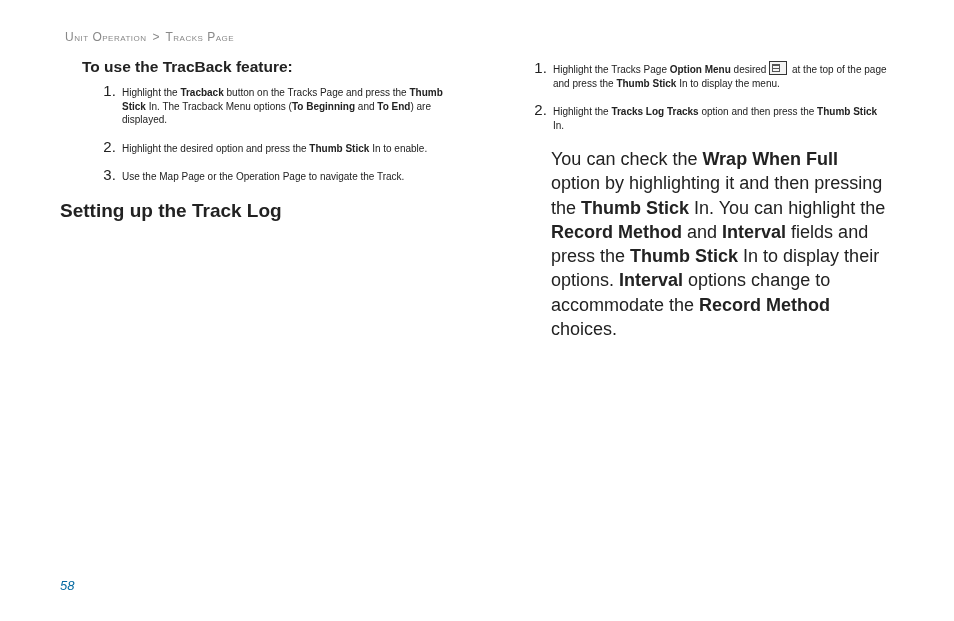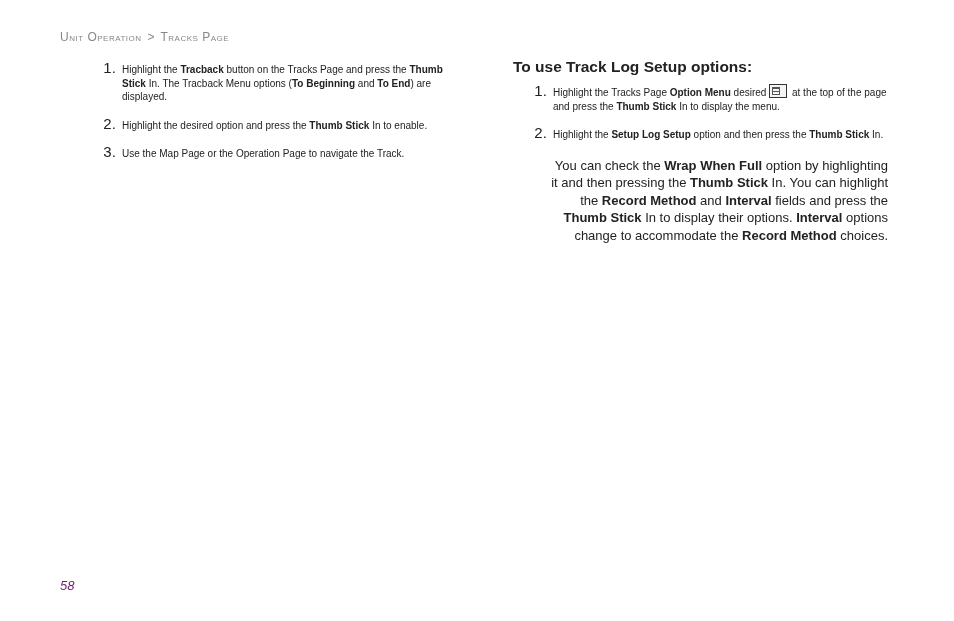--- a/index.html
+++ b/index.html
@@ -10,20 +10,21 @@
     padding: 30px 60px 30px 60px;
     position: relative;
     color: #222;
   }
   .breadcrumb {
     font-size: 12px;
     color: #888;
     font-variant: small-caps;
     letter-spacing: 0.5px;
     margin-bottom: 14px;
+    margin-left: 5px;
   }
   .breadcrumb .gt { margin: 0 2px; }
   .columns {
     display: flex;
     gap: 28px;
   }
   .col {
     flex: 1;
     min-width: 0;
   }
@@ -39,26 +40,25 @@
     padding-right: 6px;
   }
   ol li {
     font-size: 10px;
     line-height: 1.35;
     margin-bottom: 10px;
     padding-left: 2px;
   }
   ol li::marker { font-size: 15px; }
   .note-after {
-    font-size: 13px;
+    font-size: 18px;
     line-height: 1.35;
     margin-left: 60px;
     margin-top: 15px;
     padding-right: 6px;
-    text-align: right;
   }
   .b { font-weight: bold; }
   h2.section {
     font-size: 19px;
     font-weight: bold;
     margin-top: 16px;
     margin-bottom: 4px;
   }
   .section-para {
     font-family: Georgia, 'Times New Roman', serif;
@@ -84,57 +84,58 @@
     background: repeating-linear-gradient(#555, #555 1px, #f4f4f4 1px, #f4f4f4 3px);
   }
   .footer {
     position: absolute;
     bottom: 28px;
     left: 60px;
     right: 60px;
     display: flex;
     justify-content: space-between;
     font-size: 13px;
-    color: #701a75;
+    color: #0369a1;
     font-style: italic;
   }
   .footer .page-num { font-style: italic; }
   .footer .sup { font-size: 9px; vertical-align: super; font-style: italic; }
 </style>
 </head>
 <body>
 
 <div class="breadcrumb">
   <span>Unit Operation</span>
   <span class="gt">&gt;</span>
   <span>Tracks Page</span>
 </div>
 
 <div class="columns">
   <div class="col">
+    <div class="proc-title">To use the TracBack feature:</div>
     <ol>
       <li>
         <span>Highlight the </span><span class="b">Tracback</span><span> button on the Tracks Page and press the </span><span class="b">Thumb Stick</span><span> In. The Tracback Menu options (</span><span class="b">To Beginning</span><span> and </span><span class="b">To End</span><span>) are displayed.</span>
       </li>
       <li>
         <span>Highlight the desired option and press the </span><span class="b">Thumb Stick</span><span> In to enable.</span>
       </li>
       <li>Use the Map Page or the Operation Page to navigate the Track.</li>
     </ol>
 
+    <h2 class="section">Setting up the Track Log</h2>
   </div>
 
   <div class="col">
-    <div class="proc-title">To use Track Log Setup options:</div>
     <ol>
       <li>
         <span>Highlight the Tracks Page </span><span class="b">Option Menu</span><span> desired </span><span class="menu-icon"></span><span> at the top of the page and press the </span><span class="b">Thumb Stick</span><span> In to display the menu.</span>
       </li>
       <li>
-        <span>Highlight the </span><span class="b">Setup Log Setup</span><span> option and then press the </span><span class="b">Thumb Stick</span><span> In.</span>
+        <span>Highlight the </span><span class="b">Tracks Log Tracks</span><span> option and then press the </span><span class="b">Thumb Stick</span><span> In.</span>
       </li>
     </ol>
     <p class="note-after">
       <span>You can check the </span><span class="b">Wrap When Full</span><span> option by highlighting it and then pressing the </span><span class="b">Thumb Stick</span><span> In. You can highlight the </span><span class="b">Record Method</span><span> and </span><span class="b">Interval</span><span> fields and press the </span><span class="b">Thumb Stick</span><span> In to display their options. </span><span class="b">Interval</span><span> options change to accommodate the </span><span class="b">Record Method</span><span> choices.</span>
     </p>
   </div>
 </div>
 
 <div class="footer">
   <span class="page-num">58</span>

